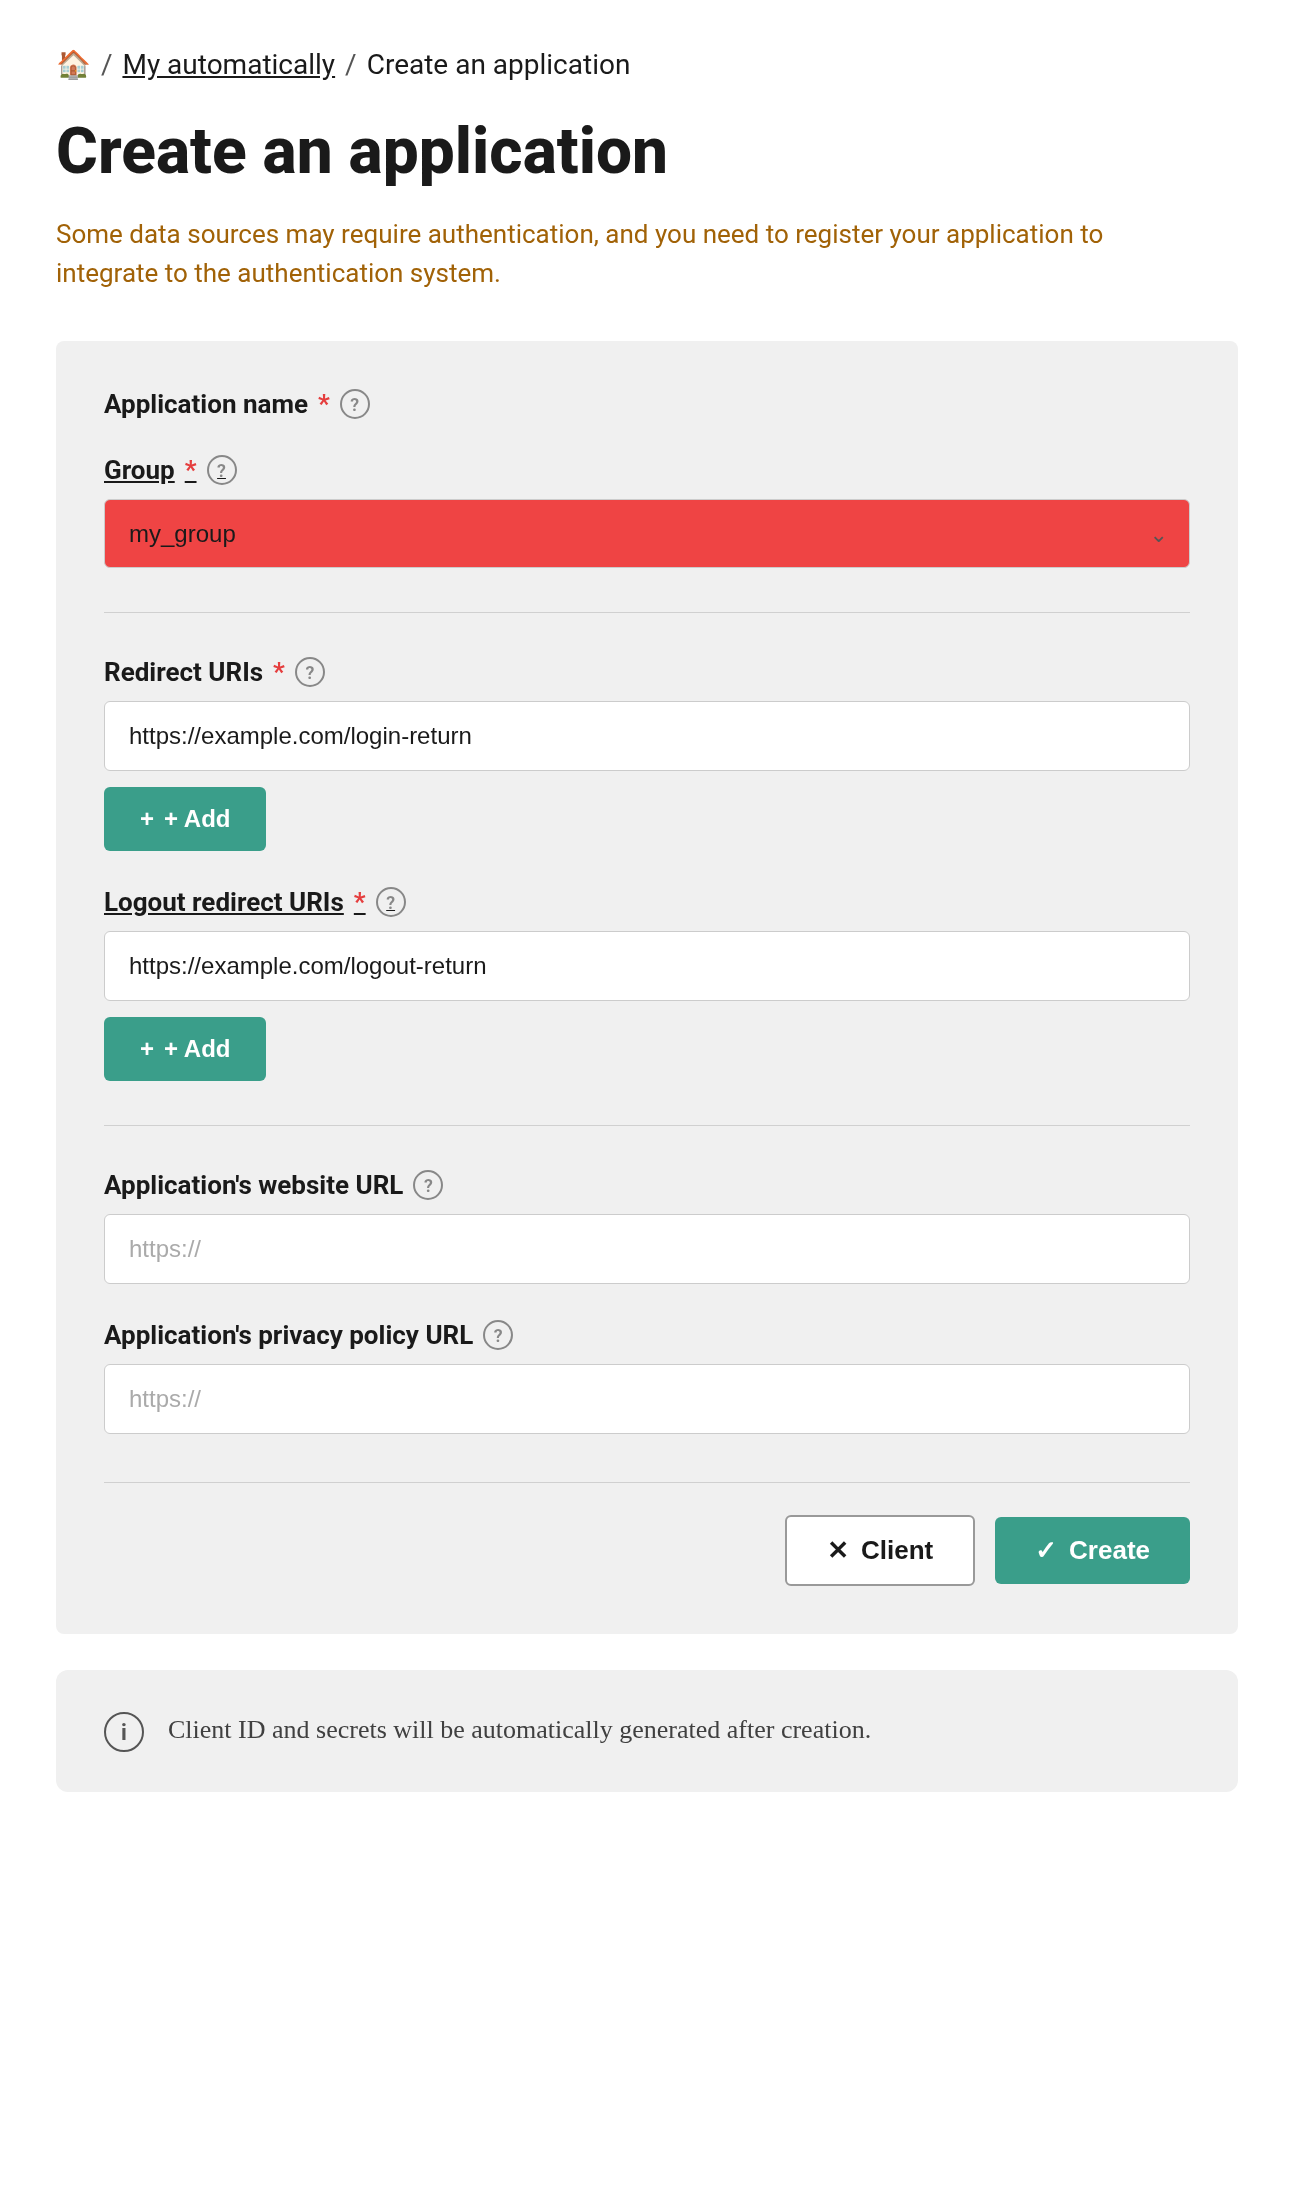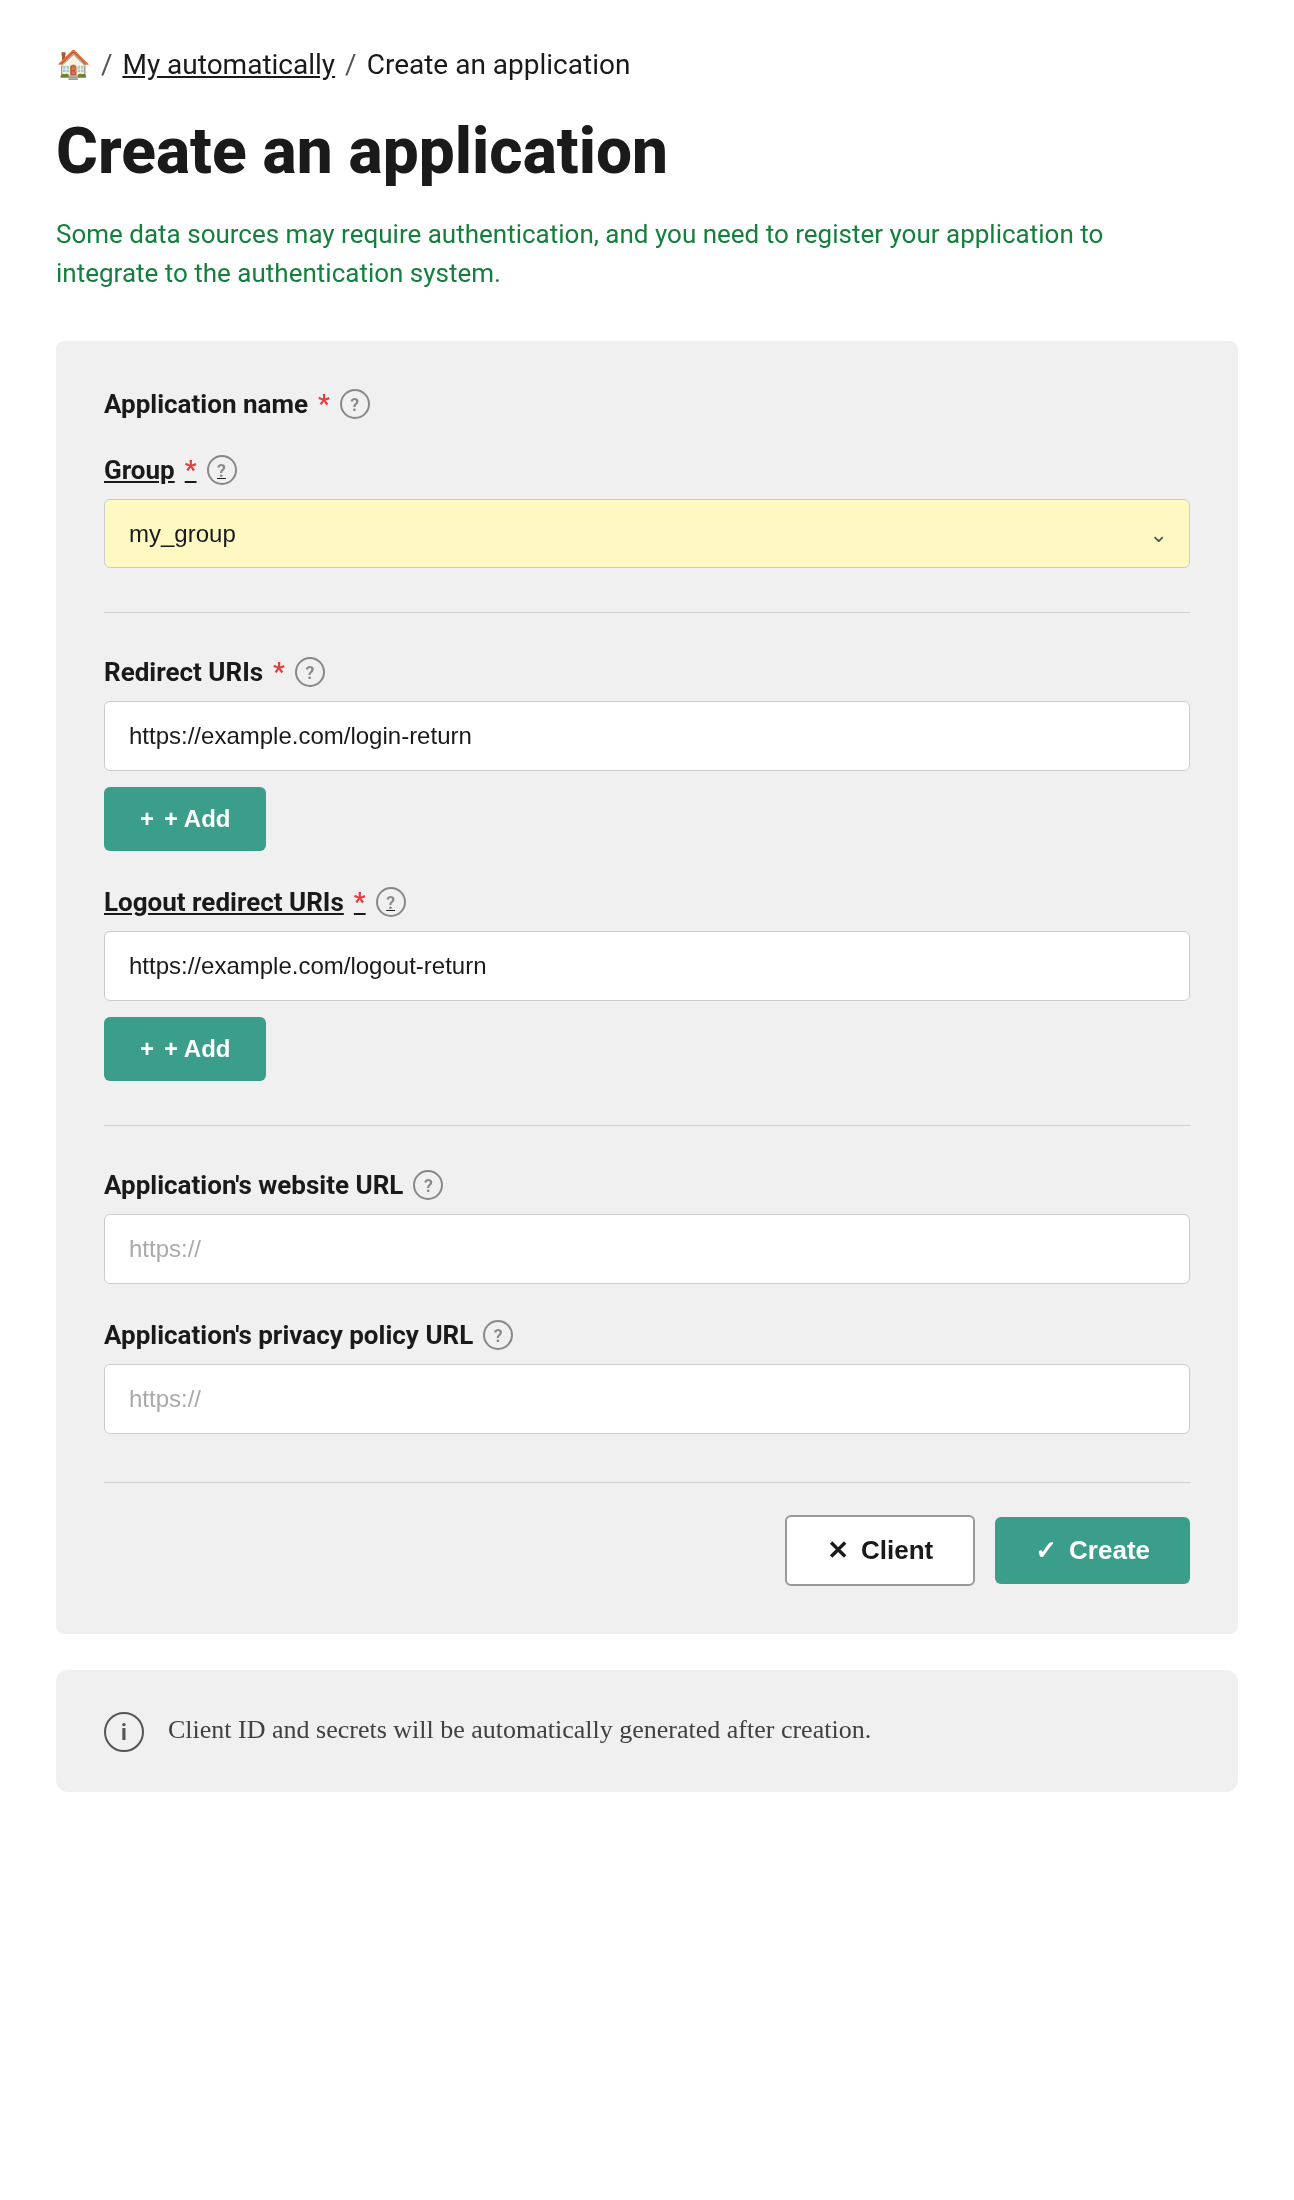--- a/index.html
+++ b/index.html
@@ -38,21 +38,21 @@
 
     .page-title {
       font-size: 64px;
       font-weight: 800;
       margin-bottom: 28px;
       line-height: 1.1;
     }
 
     .page-description {
       font-size: 26px;
-      color: #15803d;
+      color: #a16207;
       line-height: 1.5;
       margin-bottom: 48px;
       max-width: 1100px;
     }
 
     .form-card {
       background: #f0f0f0;
       border-radius: 8px;
       padding: 48px;
       margin-bottom: 36px;
@@ -118,21 +118,21 @@
       position: relative;
       width: 100%;
     }
 
     .form-select {
       width: 100%;
       padding: 20px 24px;
       font-size: 24px;
       border: 1.5px solid #cccccc;
       border-radius: 6px;
-      background: #fef9c3;
+      background: #ef4444;
       color: #1a1a1a;
       appearance: none;
       -webkit-appearance: none;
       outline: none;
       cursor: pointer;
     }
 
     .select-chevron {
       position: absolute;
       right: 22px;

